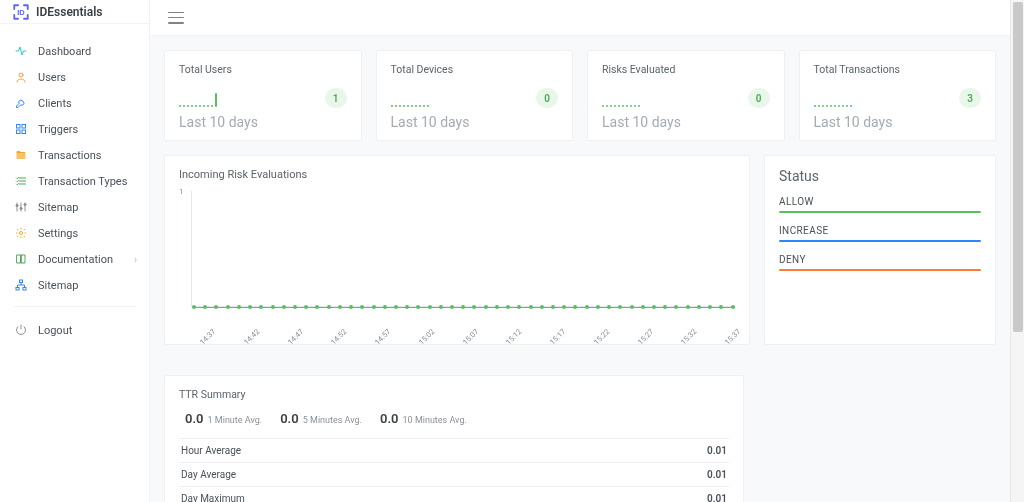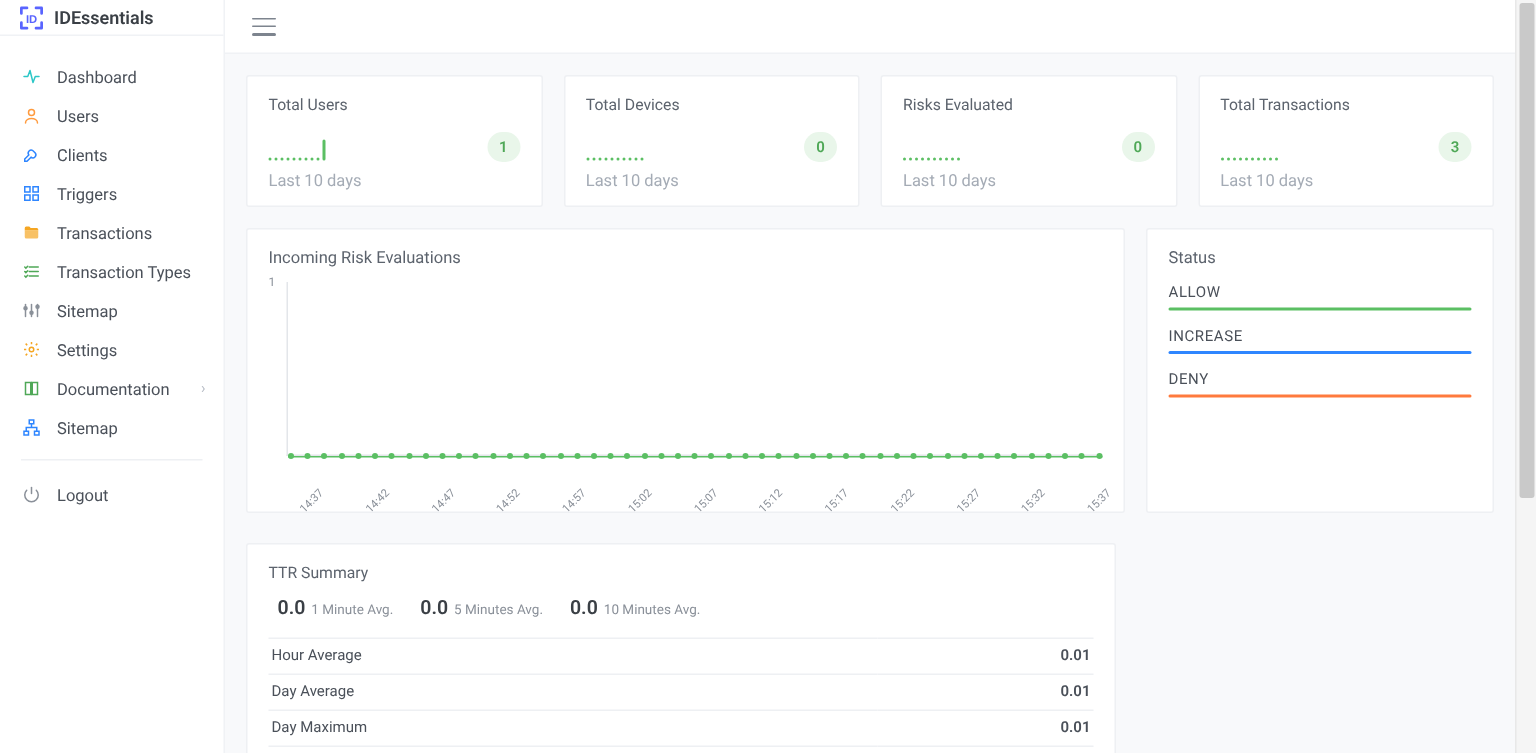--- a/index.html
+++ b/index.html
@@ -142,24 +142,24 @@
   .stat-badge {
     min-width: 22px; height: 20px;
     background: #e9f6ea;
     color: #4fa857;
     font-size: 10px;
     font-weight: 600;
     border-radius: 10px;
     display: inline-flex; align-items: center; justify-content: center;
     padding: 0 6px;
   }
-  .stat-foot { font-size: 11px; color: #a4abb5; }
-
-  
-  .row-two { display: flex; gap: 14px; margin-bottom: 20px; }
+  .stat-foot { font-size: 14px; color: #a4abb5; }
+
+  
+  .row-two { display: flex; gap: 14px; margin-bottom: 30px; }
   .chart-card {
     flex: 1;
     background: #fff;
     border: 1px solid #eef0f3;
     border-radius: 2px;
     padding: 12px 14px 8px 14px;
     height: 190px;
     position: relative;
   }
   .chart-title { font-size: 11px; color: #5c636d; margin-bottom: 6px; }
@@ -221,21 +221,21 @@
 
   
   .status-card {
     width: 232px;
     background: #fff;
     border: 1px solid #eef0f3;
     border-radius: 2px;
     padding: 12px 14px;
     height: 190px;
   }
-  .status-title { font-size: 11px; color: #5c636d; margin-bottom: 12px; }
+  .status-title { font-size: 14px; color: #5c636d; margin-bottom: 12px; }
   .status-item { margin-bottom: 12px; }
   .status-label {
     font-size: 10px;
     letter-spacing: 0.04em;
     color: #4a5059;
     margin-bottom: 4px;
   }
   .status-bar {
     height: 2px; width: 100%; border-radius: 1px;
   }

